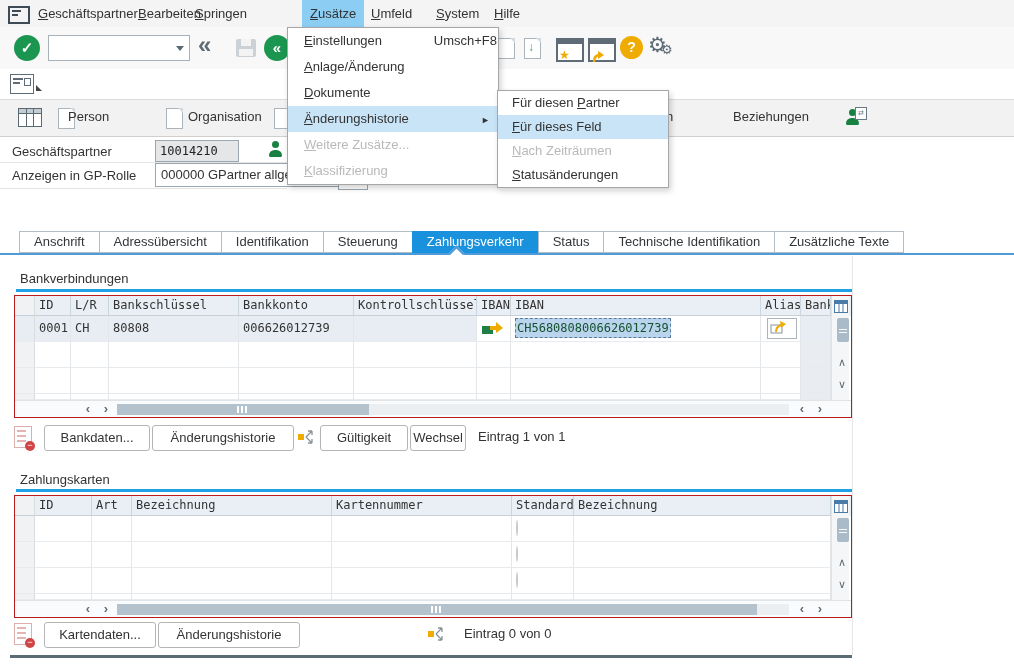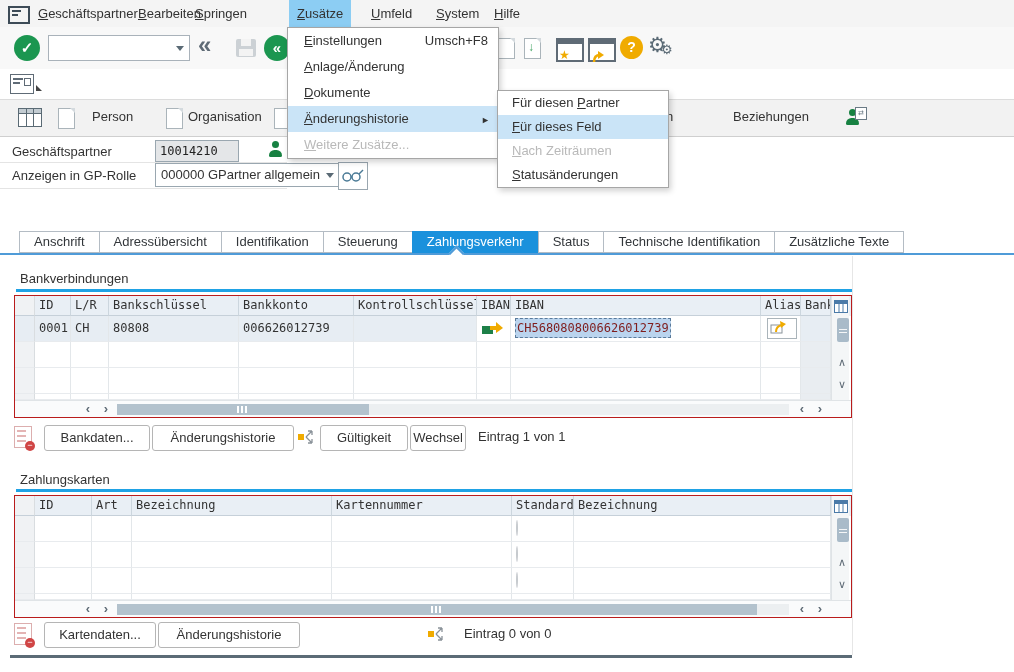--- a/index.html
+++ b/index.html
@@ -92,59 +92,59 @@
   .htrack{position:absolute;left:102px;width:672px;height:11px;background:#eceff1;}
   .hthumb{position:absolute;top:0;height:11px;background:#b3c2cd;}
   .hthumb:after{content:"";position:absolute;top:2px;left:calc(50% - 6px);width:12px;height:7px;
         background:repeating-linear-gradient(90deg,#fff 0 2px,transparent 2px 4px);}
   .radio{width:14px;height:14px;border:1px solid #c6cace;border-radius:50%;margin:5px auto 0 auto;background:#fff;}
   
   .b0{width:20px}.b1{width:36px}.b2{width:38px}.b3{width:130px}.b4{width:115px}.b5{width:123px}
   .b6{width:34px}.b7{width:250px}.b8{width:40px}.b9{width:30px}
   
   .k0{width:20px}.k1{width:57px}.k2{width:40px}.k3{width:200px}.k4{width:180px}.k5{width:62px}.k6{width:257px}
-  .ibansel{display:inline-block;background:#bad4ee;border:1px dashed #5a7a9a;line-height:18px;margin-top:2px;padding:0 1px;color:#7f1d1d;}
+  .ibansel{display:inline-block;background:#bad4ee;border:1px dashed #5a7a9a;line-height:18px;margin-top:2px;padding:0 1px;color:#14532d;}
   .cellbtn{display:inline-block;width:28px;height:19px;border:1px solid #aab4ba;background:#fff;margin:2px 0 0 2px;position:relative;}
   
   .btn{position:absolute;height:24px;background:#fff;border:1px solid #b5b5b5;border-radius:3px;
        text-align:center;line-height:23px;color:#333;}
   .entrytxt{position:absolute;line-height:24px;}
   .delicon{position:absolute;width:16px;height:20px;background:#fff;border:1px solid #dcaeae;}
   .delicon i{position:absolute;left:2px;width:9px;height:2px;background:#e4b4b4;}
   .delicon .bdg{position:absolute;right:-4px;bottom:-4px;width:10px;height:10px;border-radius:50%;background:#d04545;
                 color:#fff;font-size:9px;line-height:9px;text-align:center;font-style:normal;}
   .reorder{position:relative;display:inline-block;width:18px;height:16px;}
   .reorder .sq{position:absolute;left:0;top:5px;width:6px;height:6px;background:#f0ab00;}
   
   .menu{position:absolute;background:#fff;border:1px solid #a6a6a6;box-shadow:2px 3px 6px rgba(0,0,0,.18);z-index:50;}
   .menuitem{position:relative;height:26px;line-height:26px;padding-left:16px;padding-right:12px;white-space:nowrap;}
   .menuitem.hl2{background:#cae4f7;}
   .menuitem.dis{color:#b9b9b9;}
-  .menuitem .short{position:absolute;right:10px;}
+  .menuitem .short{position:absolute;right:1px;}
   .menuitem .arrow{position:absolute;right:8px;font-size:9px;top:1px;}
   .submenu .menuitem{height:24px;line-height:24px;padding-left:14px;}
   .bottomrule{position:absolute;left:10px;top:655px;width:842px;height:3px;background:#5b6b76;}
   .rightline{position:absolute;left:852px;top:256px;width:1px;height:399px;background:#e6e6e6;}
   u{text-decoration:underline;}
   svg{display:block;}
 </style>
 </head>
 <body>
 
 <div class="screen">
 
   <div class="menubar">
     <span class="abs" style="left:8px;top:6px;width:18px;height:14px;border:2px solid #3d4b57;">
       <span class="abs" style="left:2px;top:2px;width:9px;height:2px;background:#3d4b57;"></span>
       <span class="abs" style="left:2px;top:6px;width:6px;height:2px;background:#3d4b57;"></span>
     </span>
     <span class="mitem" style="left:30px"><span><u>G</u>eschäftspartner</span></span>
     <span class="mitem" style="left:130px"><span><u>B</u>earbeiten</span></span>
     <span class="mitem" style="left:187px"><span><u>S</u>pringen</span></span>
-    <span class="mitem sel" style="left:289px"><span><u>Z</u>usätze</span></span>
+    <span class="mitem sel" style="left:302px"><span><u>Z</u>usätze</span></span>
     <span class="mitem" style="left:363px"><span><u>U</u>mfeld</span></span>
     <span class="mitem" style="left:428px"><span><u>S</u>ystem</span></span>
     <span class="mitem" style="left:486px"><span><u>H</u>ilfe</span></span>
   </div>
 
   <div class="toolbar">
     <span class="circle-btn" style="left:14px"><span>✓</span></span>
     <span class="cmdfield">
       <input style="">
       <span class="tri-down"></span>
@@ -188,21 +188,21 @@
 
   <div class="apptb">
     <span class="gridicon">
         <span class="h"></span>
         <span class="v"></span>
         <span class="v2"></span>
       </span>
     <span class="pageicon" style="left:58px;top:8px">
         <span class="fold"></span>
       </span>
-    <span class="lbl" style="left:92px">Person</span>
+    <span class="lbl" style="left:68px">Person</span>
     <span class="pageicon" style="left:166px;top:8px">
         <span class="fold"></span>
       </span>
     <span class="lbl" style="left:188px">Organisation</span>
     <span class="pageicon" style="left:274px;top:8px">
         <span class="fold"></span>
       </span>
     <span class="lbl" style="left:666px">n</span>
     <span class="lbl" style="left:733px">Beziehungen</span>
     <span class="person-ic pswitch" style="position:absolute;left:845px;top:9px">
@@ -483,20 +483,23 @@
     <div class="menuitem">
       <span><u>D</u>okumente</span>
     </div>
     <div class="menuitem hl2">
       <span><u>Ä</u>nderungshistorie</span>
       <span class="arrow">►</span>
     </div>
     <div class="menuitem dis">
       <span><u>W</u>eitere Zusätze...</span>
     </div>
+    <div class="menuitem dis">
+      <span><u>K</u>lassifizierung</span>
+    </div>
   </div>
 
   <div class="menu submenu" style="left:497px;top:90px;width:170px">
     <div class="menuitem">
       <span>Für diesen <u>P</u>artner</span>
     </div>
     <div class="menuitem hl2">
       <span><u>F</u>ür dieses Feld</span>
     </div>
     <div class="menuitem dis">

